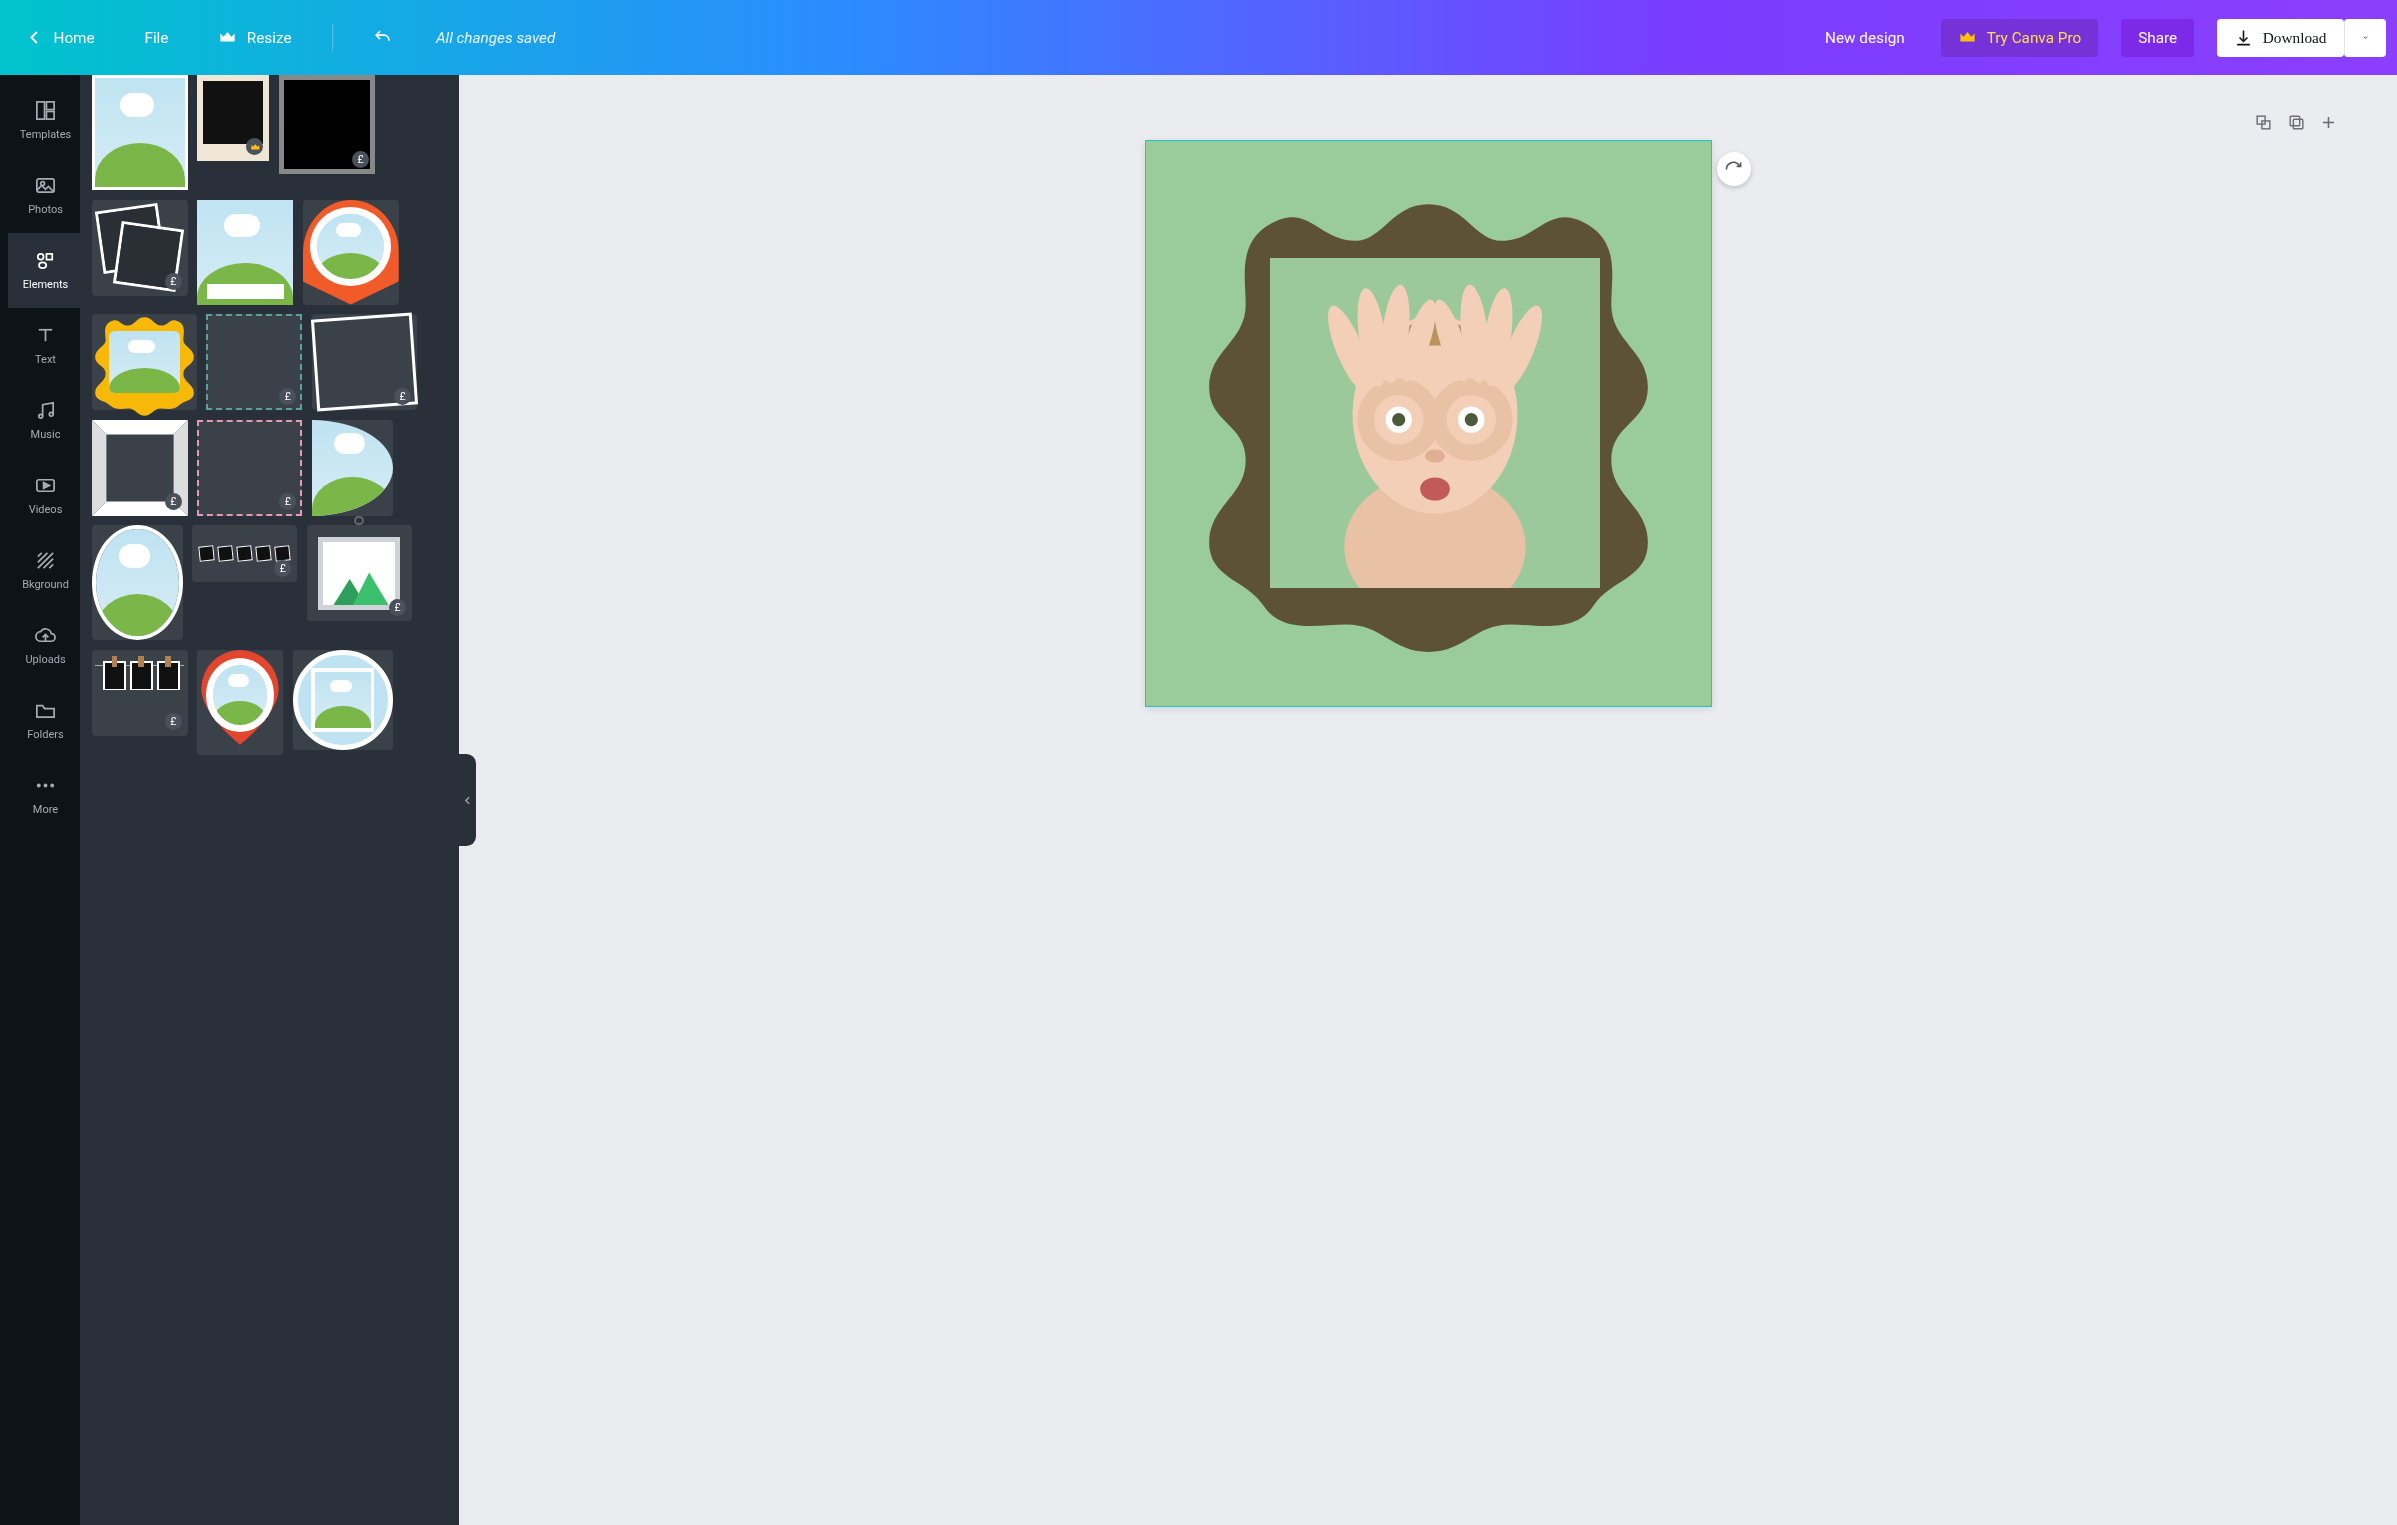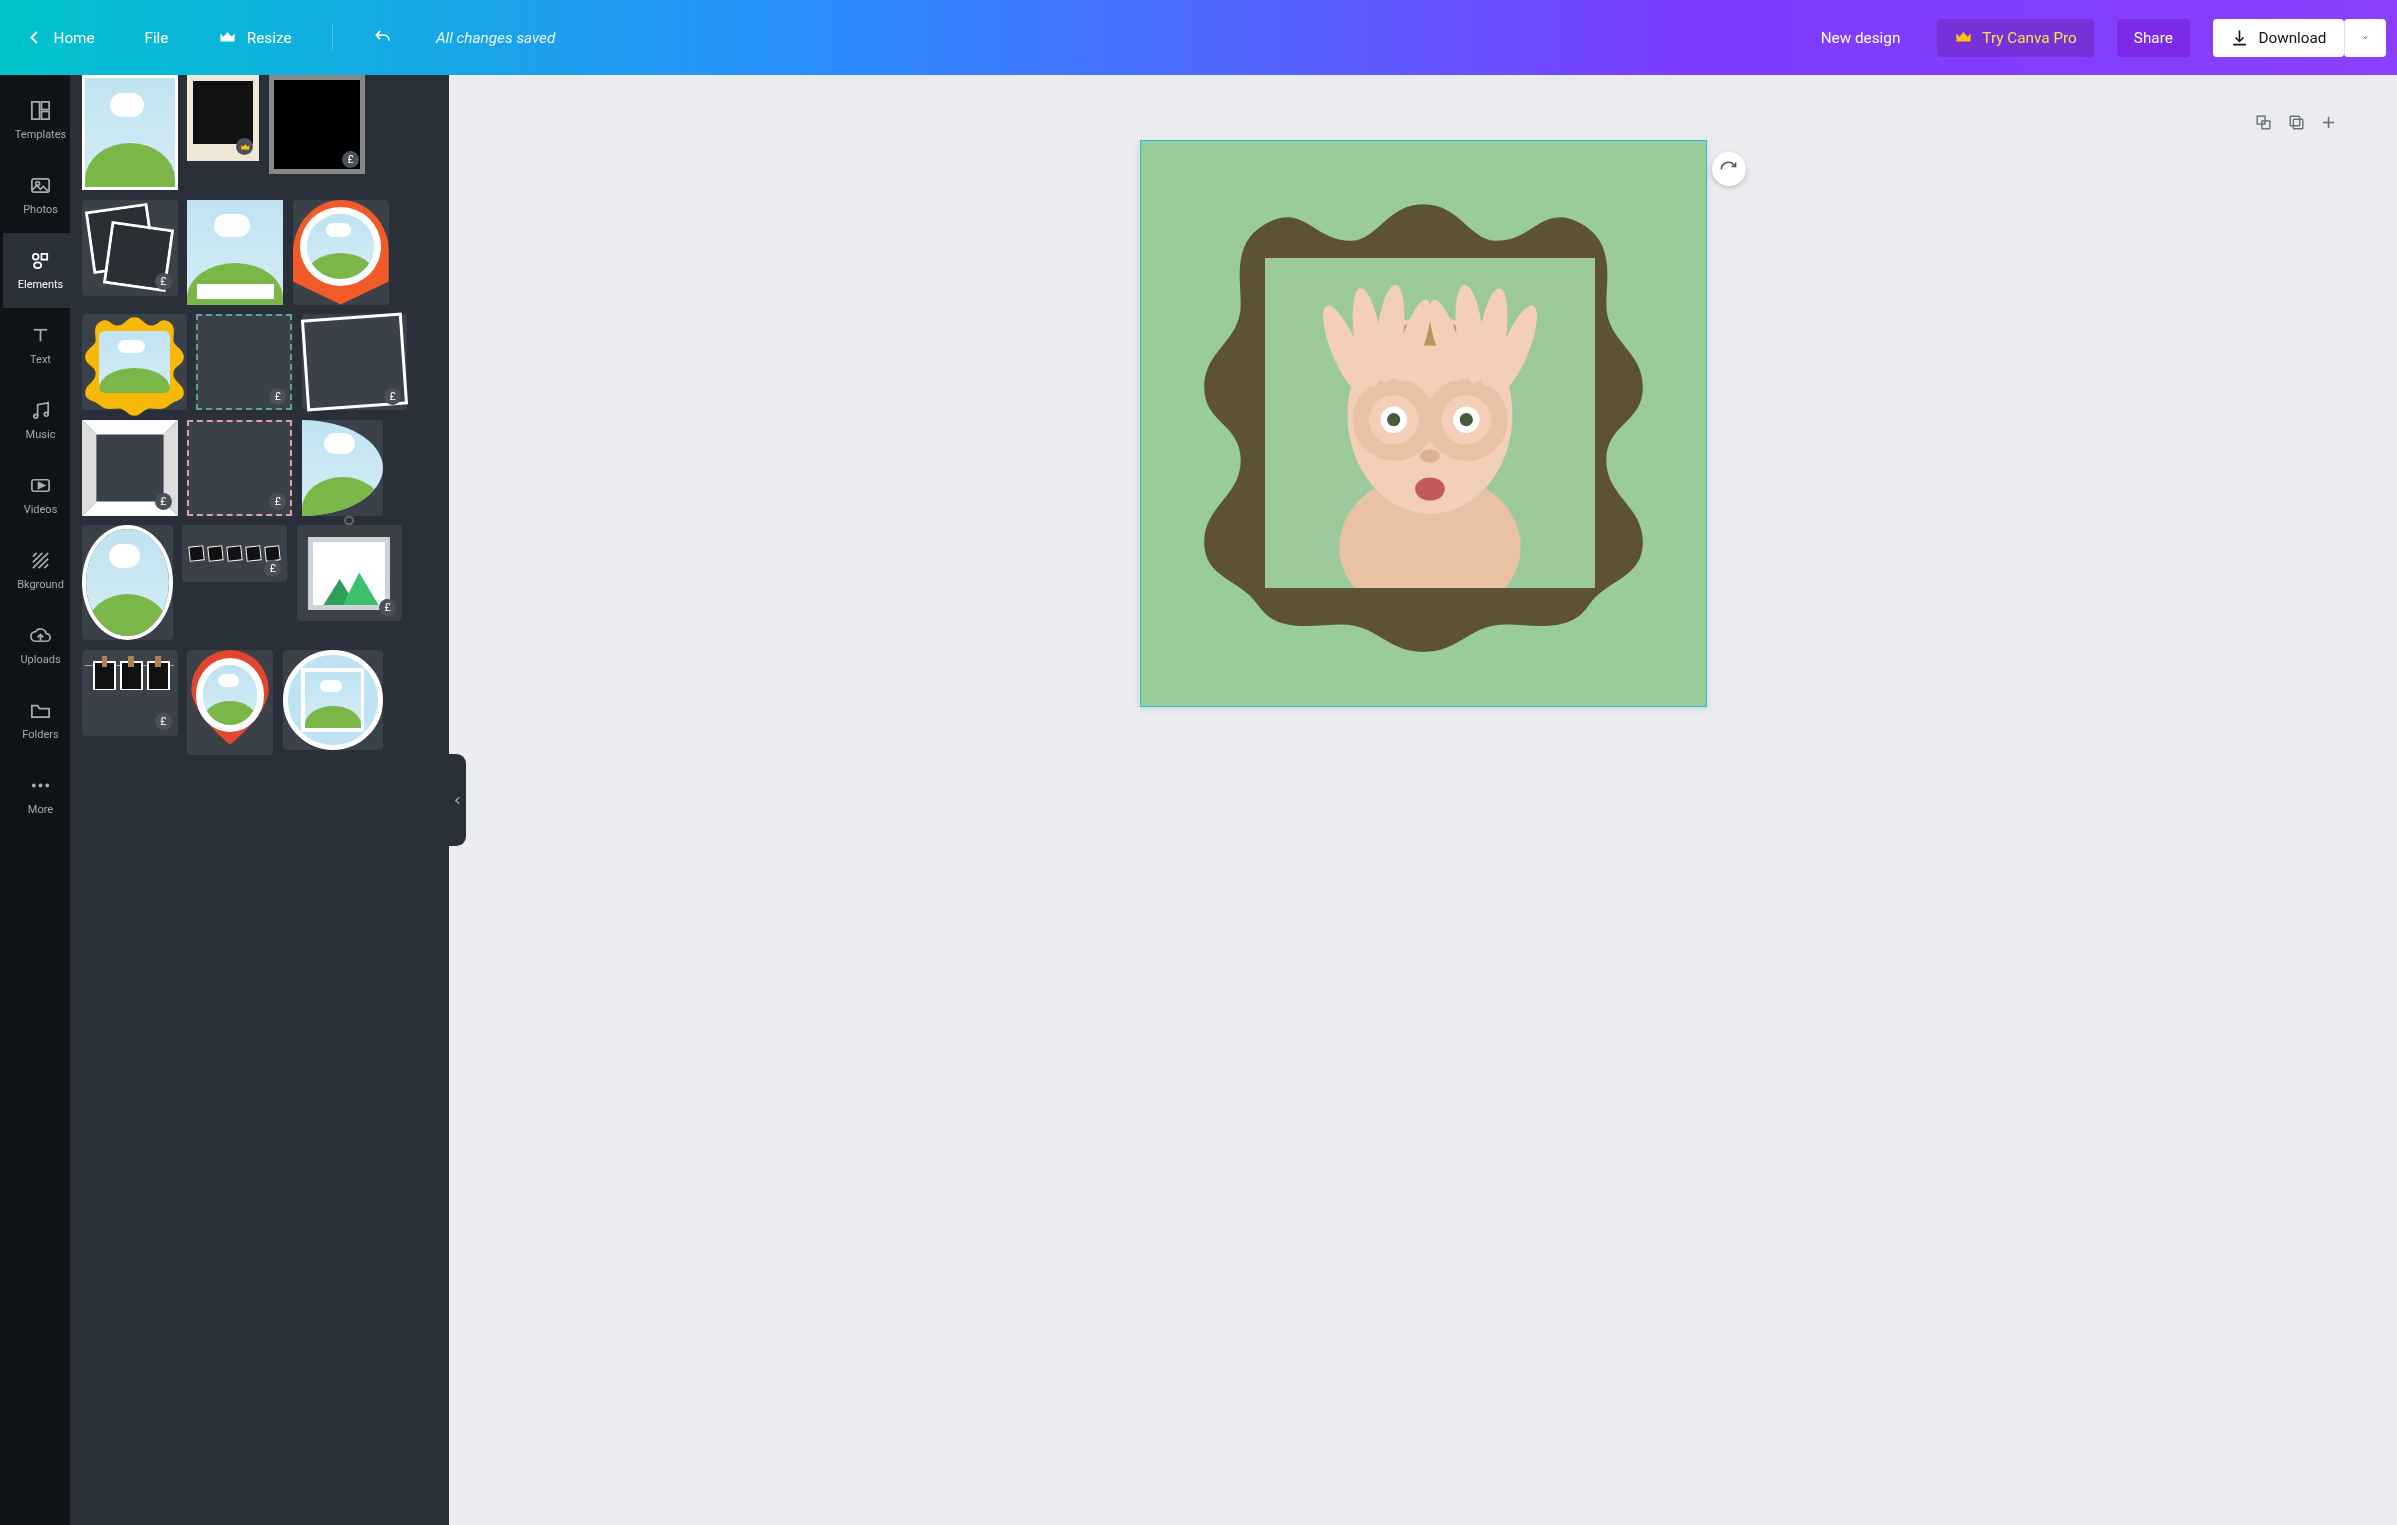--- a/index.html
+++ b/index.html
@@ -19,31 +19,31 @@
   }
   .tb-btn { height: 38px; display:flex; align-items:center; gap:9.6px; padding:0 13.4px; border-radius:3.8px; font-size:15.3px; cursor:pointer; }
   .tb-sep { width:1px; height:27px; background:rgba(255,255,255,.25); margin:0 3.8px;}
   .tb-status { font-style: italic; color: rgba(255,255,255,.9); font-size:15.3px; margin-left:7.6px;}
   .spacer { flex:1; }
   .btn { height:38px; display:flex; align-items:center; gap:9.6px; padding:0 17px; border-radius:3.8px; font-size:15.3px; cursor:pointer; }
   .btn-pro { background:#7731d8; color:#fde047; }
   .btn-share{ background:#7d2ae8; color:#fff; }
   .btn-white{ background:#fff; color:#0d1216; }
   .btn-caret{ background:#fff; color:#0d1216; width:42px; justify-content:center; border-left:1px solid #e4e4e4;}
-  .btn-group{ display:flex; border-radius:1px; overflow:hidden; }
+  .btn-group{ display:flex; border-radius:1px; overflow:hidden;font-family:Liberation Serif, serif; }
 
   
   .ico { display:inline-flex; width:19px; height:19px; }
   .ico svg{ width:100%; height:100%; display:block; }
 
   
   .main { flex:1; display:flex; min-height:0; }
 
   
-  .rail { width:70px; background:#0e1318; color:#a6abb1; display:flex; flex-direction:column; align-items:center; padding-top:7.6px; flex-shrink:0;padding-left:11px;}
+  .rail { width:80px; background:#0e1318; color:#a6abb1; display:flex; flex-direction:column; align-items:center; padding-top:7.6px; flex-shrink:0;padding-left:11px;}
   .rail-item{ width:76px; height:75px; display:flex; flex-direction:column; align-items:center; justify-content:center; gap:5.7px; font-size:11px; cursor:pointer; }
   .rail-item.active{ background:#293039; color:#fff; }
   .rail-ico{ width:23px; height:23px; display:flex; align-items:center; justify-content:center; }
 
   
   .panel { width:379px; background:#293039; position:relative; display:flex; flex-direction:column; flex-shrink:0; }
   .search { margin:17px 13.4px 13.4px; background:#fff; border-radius:3.8px; height:42px; display:flex; align-items:center; padding:0 9.6px; gap:9.6px; }
   .search input{ flex:1; border:none; outline:none; font-size:16.3px; color:#333; }
   .results { flex:1; overflow:hidden; padding:0 11.5px; }
   .grid { display:flex; flex-wrap:wrap; gap:9.6px; align-content:flex-start; }

